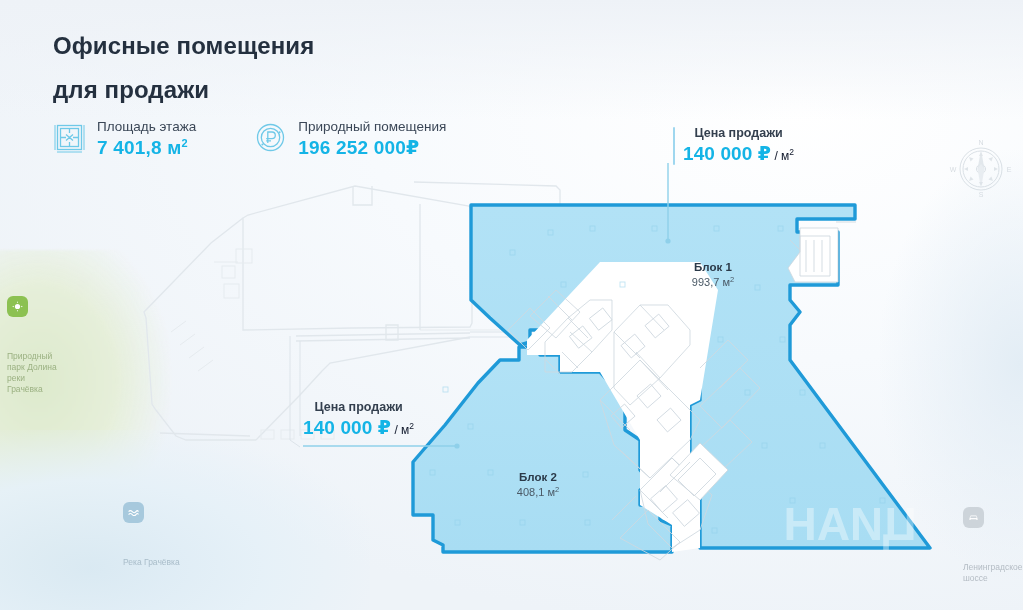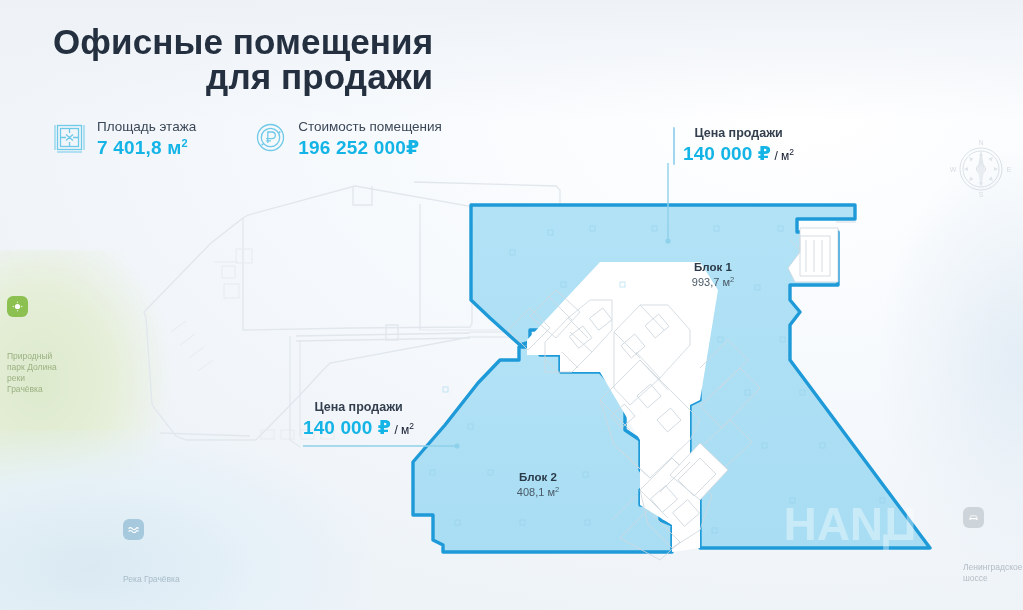--- a/index.html
+++ b/index.html
@@ -40,22 +40,22 @@
     background:radial-gradient(ellipse at 70% 50%, #e3edf5 0%, rgba(244,248,252,0) 72%);
   }
   .bg-topstrip{
     position:absolute;left:0;top:0;width:1023px;height:120px;
     background:linear-gradient(180deg,#eef2f7 0%, rgba(247,250,253,0) 100%);
   }
 
   
   .title{
     position:absolute;left:53px;top:24px;
-    font-size:35px;line-height:35px;font-weight:700;
-    color:#24303f;letter-spacing:.1px;white-space:pre-line;text-align:right;
+    font-size:24px;line-height:44px;font-weight:700;
+    color:#24303f;letter-spacing:.1px;white-space:pre-line;
   }
   .stats{position:absolute;left:53px;top:118px;display:flex;gap:58px;align-items:center;}
   .stat{display:flex;align-items:flex-start;gap:11px;}
   .stat .ico{width:33px;height:33px;flex:0 0 33px;margin-top:3px;}
   .stat .txt{display:flex;flex-direction:column;}
   .stat .lbl{font-size:13.5px;color:#3b4757;line-height:17px;margin-bottom:1px;}
   .stat .val{font-size:19px;font-weight:700;color:#14b4e6;line-height:23px;letter-spacing:.2px;}
   .stat .val sup{font-size:11px;font-weight:700;vertical-align:super;line-height:0;}
 
   
@@ -72,21 +72,21 @@
   }
   #callout-2{left:303px;top:399px;}
 
   
   .poi{position:absolute;display:flex;flex-direction:column;align-items:flex-start;}
   .poi .chip{width:21px;height:21px;border-radius:6px;display:flex;align-items:center;justify-content:center;margin-bottom:6px;}
   .poi .ptxt{font-size:8.5px;line-height:11px;white-space:pre-line;margin-top:28px;}
   #poi-park{left:7px;top:296px;}
   #poi-park .chip{background:#8cc152;}
   #poi-park .ptxt{color:#9bb182;}
-  #poi-river{left:123px;top:519px;}
+  #poi-river{left:123px;top:502px;}
   #poi-river .chip{background:#a7c9dd;}
   #poi-river .ptxt{color:#a8bcc9;}
   #poi-road{left:963px;top:507px;}
   #poi-road .chip{background:#cdd4da;}
   #poi-road .ptxt{color:#b4bcc4;}
 
   
   #compass{position:absolute;left:948px;top:133px;width:66px;height:66px;opacity:.5;}
 
   .plan-svg{position:absolute;left:0;top:0;}
@@ -288,21 +288,21 @@
       <span class="ico">
         <svg width="33" height="33" viewBox="0 0 33 33" fill="none" stroke="#6fc9e8" stroke-width="1.3">
           <circle cx="16.5" cy="16.5" r="13"></circle>
           <circle cx="16.5" cy="16.5" r="9.2"></circle>
           <path d="M13.8,22 L13.8,11 L18,11 A3.3,3.3 0 0 1 18,17.6 L12.2,17.6 M12.2,19.8 L17,19.8"></path>
           <circle cx="25.6" cy="11.2" r="1" fill="#6fc9e8" stroke="none"></circle>
           <circle cx="8.4" cy="23.4" r="1" fill="#6fc9e8" stroke="none"></circle>
         </svg>
       </span>
       <span class="txt">
-        <span class="lbl">Стоимость помещения</span>
+        <span class="lbl">Природный помещения</span>
         <span class="val">196 252 000₽</span>
       </span>
     </div>
   </div>
 
   <div class="callout" id="callout-1">
     <div class="cl-lbl">Цена продажи</div>
     <div class="cl-val"><span>140 000 ₽</span><span class="unit"> <span>/ м</span><sup>2</sup></span></div>
   </div>
 

